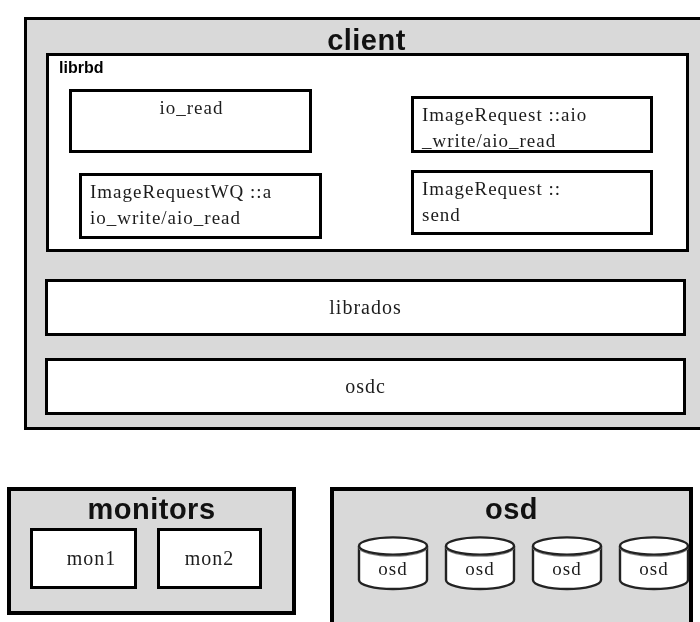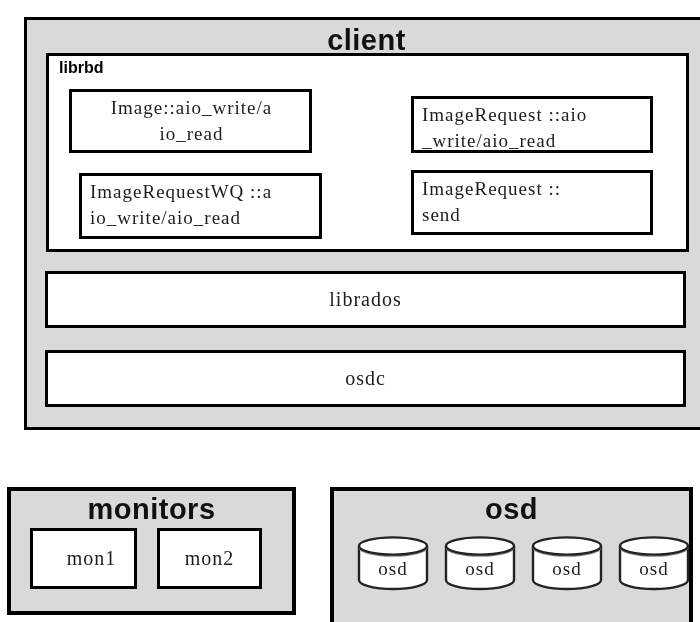--- a/index.html
+++ b/index.html
@@ -58,20 +58,21 @@
     background: #ffffff;
     border: 3px solid #000000;
     box-sizing: border-box;
     display: flex;
     align-items: center;
     justify-content: center;
     font-family: "Liberation Serif", serif;
     font-size: 20px;
     color: #1c1c1c;
     letter-spacing: 1px;
+    margin-top: 8px;
   }
   #librbd-label {
     position: absolute;
     left: 10px;
     top: 3px;
     font-family: "Liberation Sans", sans-serif;
     font-weight: 700;
     font-size: 16px;
     color: #000000;
   }
@@ -119,21 +120,20 @@
 
   <div class="panel" style="left:24px; top:17px; width:685px; height:413px;">
 
     <div class="big-title" style="top:3px;">client</div>
 
     <div class="white-box" style="left:19px; top:33px; width:643px; height:199px;">
 
       <div id="librbd-label">librbd</div>
 
       <div class="class-box centered" style="left:20px; top:33px; width:243px; height:64px;">
-        <div>Image::aio_write/a</div>
         <div>io_read</div>
       </div>
 
       <div class="class-box lefted" style="left:352px; top:40px; width:242px; height:57px;">
         <div>ImageRequest ::aio</div>
         <div>_write/aio_read</div>
       </div>
 
       <div class="class-box lefted" style="left:20px; top:117px; width:243px; height:66px;">
         <div>ImageRequestWQ ::a</div>

